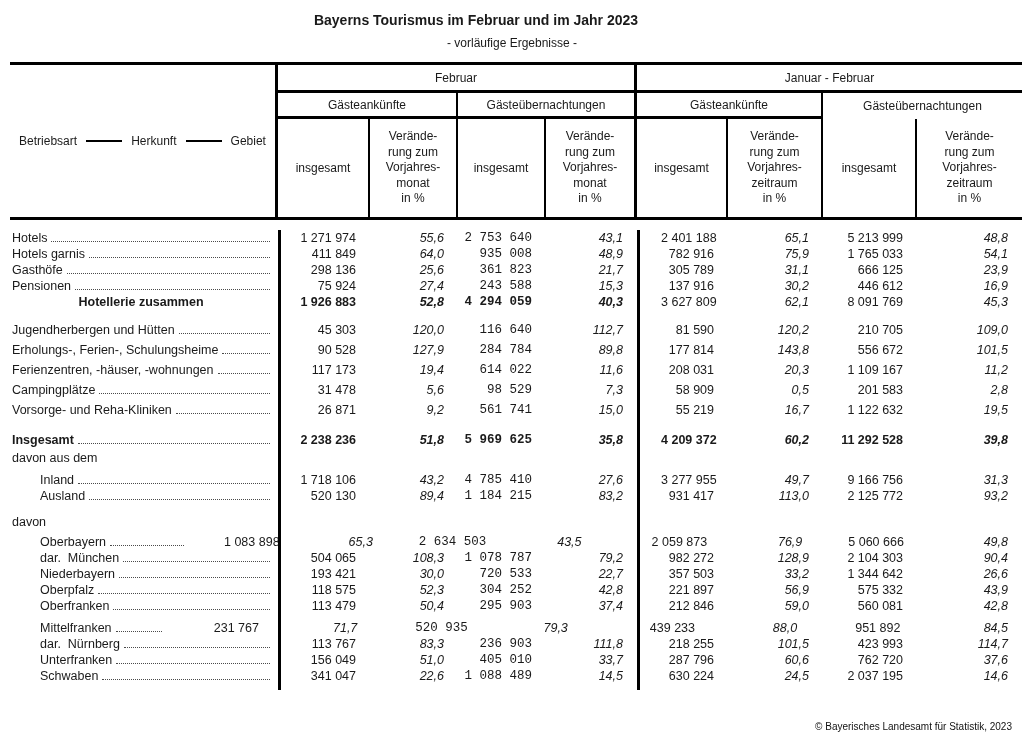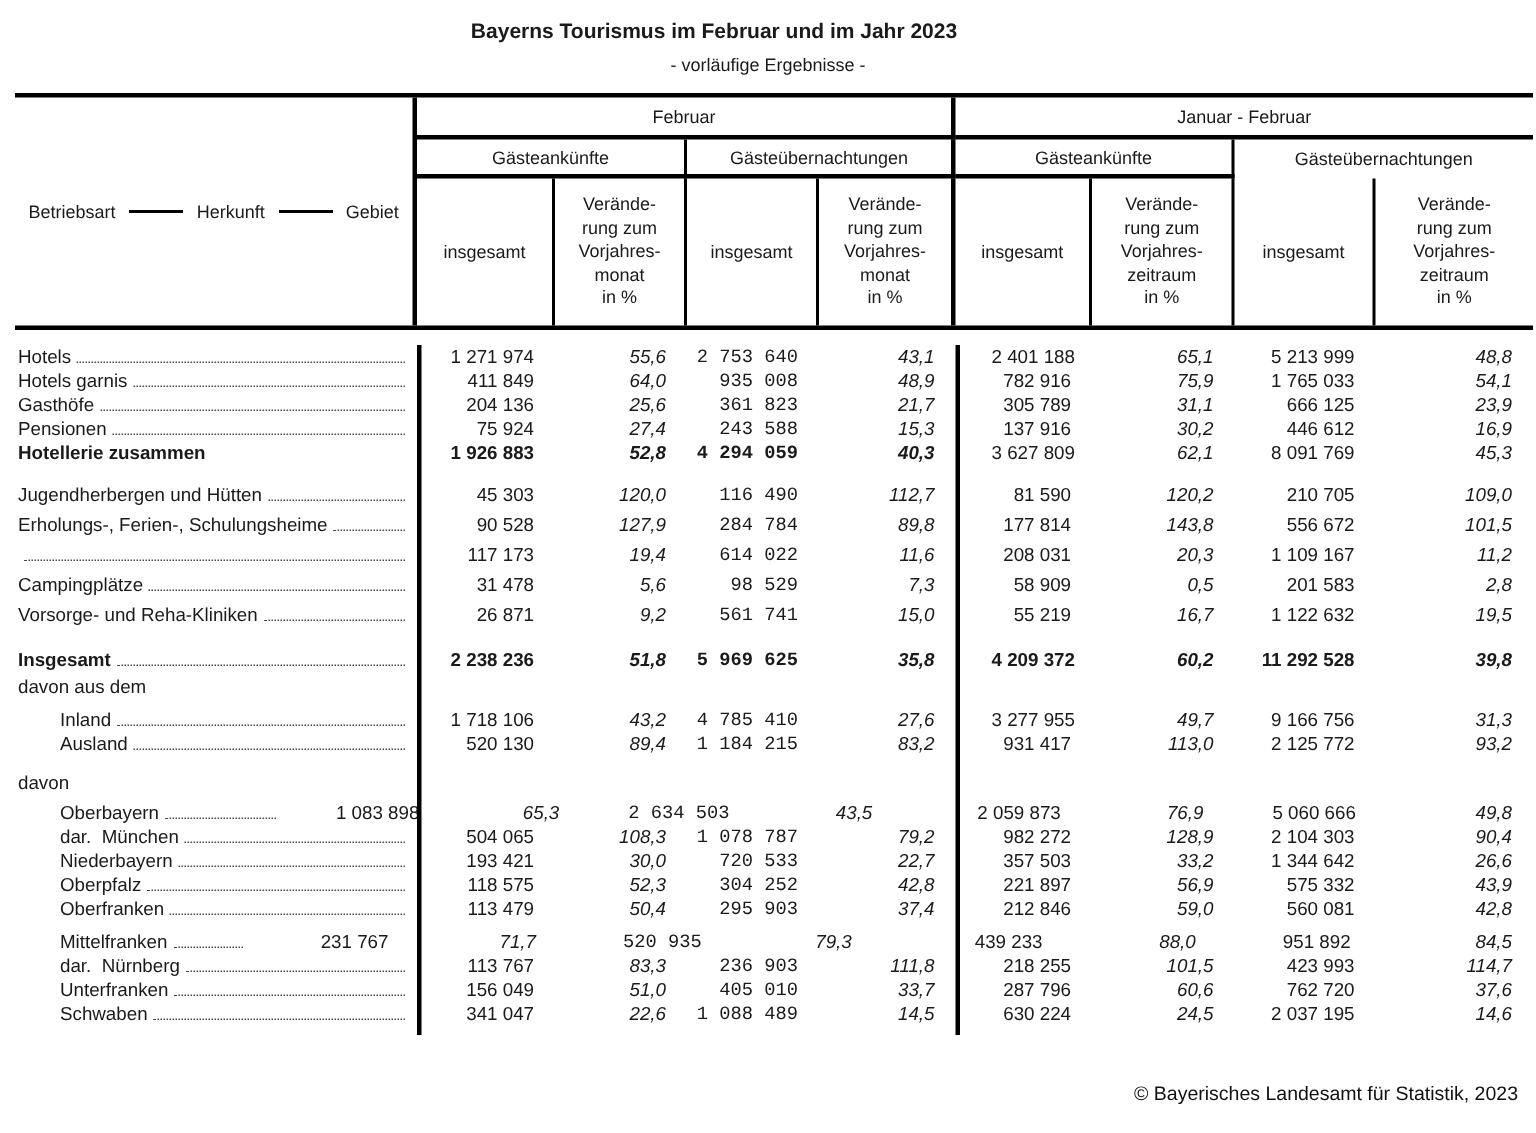--- a/index.html
+++ b/index.html
@@ -52,33 +52,33 @@
   .hdash { width:36px; border-top:2px solid #000; }
 
   
   .tbody { position:relative; padding-top:0; padding-bottom:6px; font-size:12.5px; }
   .vline { position:absolute; top:0; bottom:0; width:3px; background:#000; }
   .vline.v1 { left:268px; }
   .vline.v2 { left:627px; }
   .trow { display:flex; height:16px; line-height:16px; white-space:nowrap; }
   .lcell { width:268px; display:flex; align-items:flex-end; padding-left:2px; overflow:hidden; }
   .lcell.indent1 { padding-left:30px; }
-  .lcell.lright { justify-content:flex-start; padding-right:8px; align-items:center; }
+  .lcell.lright { justify-content:center; padding-right:8px; align-items:center; }
   .ltext { white-space:pre; line-height:16px; }
   .leader { flex:1 1 auto; border-bottom:1.5px dotted #4a4a4a; margin:0 8px 4px 4px; min-width:6px; }
   .ncell { text-align:right; padding-right:14px; }
   .c0 { width:92px; } .c1 { width:88px; } .c2 { width:88px;font-family:Liberation Mono, monospace; } .c3 { width:91px; }
   .c4 { width:91px;padding-left:24px; } .c5 { width:95px; } .c6 { width:94px; } .c7 { width:105px; }
   .pct { font-style:italic; }
   .bold-feb .lcell, .bold-feb .c0, .bold-feb .c1, .bold-feb .c2, .bold-feb .c3 { font-weight:bold; }
   .bold-all .lcell, .bold-all .ncell { font-weight:bold; }
 
   .footer {
     position:absolute; top:721px; right:12px;
-    font-size:13px; color:#111;
+    font-size:10px; color:#111;
   }
 </style>
 </head>
 <body>
 
 <div class="page">
 
   <div class="title">Bayerns Tourismus im Februar und im Jahr 2023</div>
   <div class="subtitle">- vorläufige Ergebnisse -</div>
 
@@ -156,21 +156,21 @@
           <div class="ncell c4">782 916</div>
           <div class="ncell c5 pct">75,9</div>
           <div class="ncell c6">1 765 033</div>
           <div class="ncell c7 pct">54,1</div>
         </div>
         <div class="trow">
           <div class="lcell indent0">
             <span class="ltext">Gasthöfe</span>
             <span class="leader"></span>
           </div>
-          <div class="ncell c0">204 136</div>
+          <div class="ncell c0">298 136</div>
           <div class="ncell c1 pct">25,6</div>
           <div class="ncell c2">361 823</div>
           <div class="ncell c3 pct">21,7</div>
           <div class="ncell c4">305 789</div>
           <div class="ncell c5 pct">31,1</div>
           <div class="ncell c6">666 125</div>
           <div class="ncell c7 pct">23,9</div>
         </div>
         <div class="trow">
           <div class="lcell indent0">
@@ -199,21 +199,21 @@
           <div class="ncell c6">8 091 769</div>
           <div class="ncell c7 pct">45,3</div>
         </div>
         <div class="trow" style="margin-top: 12px;">
           <div class="lcell indent0">
             <span class="ltext">Jugendherbergen und Hütten</span>
             <span class="leader"></span>
           </div>
           <div class="ncell c0">45 303</div>
           <div class="ncell c1 pct">120,0</div>
-          <div class="ncell c2">116 490</div>
+          <div class="ncell c2">116 640</div>
           <div class="ncell c3 pct">112,7</div>
           <div class="ncell c4">81 590</div>
           <div class="ncell c5 pct">120,2</div>
           <div class="ncell c6">210 705</div>
           <div class="ncell c7 pct">109,0</div>
         </div>
         <div class="trow" style="margin-top: 4px;">
           <div class="lcell indent0">
             <span class="ltext">Erholungs-, Ferien-, Schulungsheime</span>
             <span class="leader"></span>
@@ -222,20 +222,21 @@
           <div class="ncell c1 pct">127,9</div>
           <div class="ncell c2">284 784</div>
           <div class="ncell c3 pct">89,8</div>
           <div class="ncell c4">177 814</div>
           <div class="ncell c5 pct">143,8</div>
           <div class="ncell c6">556 672</div>
           <div class="ncell c7 pct">101,5</div>
         </div>
         <div class="trow" style="margin-top: 4px;">
           <div class="lcell indent0">
+            <span class="ltext">Ferienzentren, -häuser, -wohnungen</span>
             <span class="leader"></span>
           </div>
           <div class="ncell c0">117 173</div>
           <div class="ncell c1 pct">19,4</div>
           <div class="ncell c2">614 022</div>
           <div class="ncell c3 pct">11,6</div>
           <div class="ncell c4">208 031</div>
           <div class="ncell c5 pct">20,3</div>
           <div class="ncell c6">1 109 167</div>
           <div class="ncell c7 pct">11,2</div>

